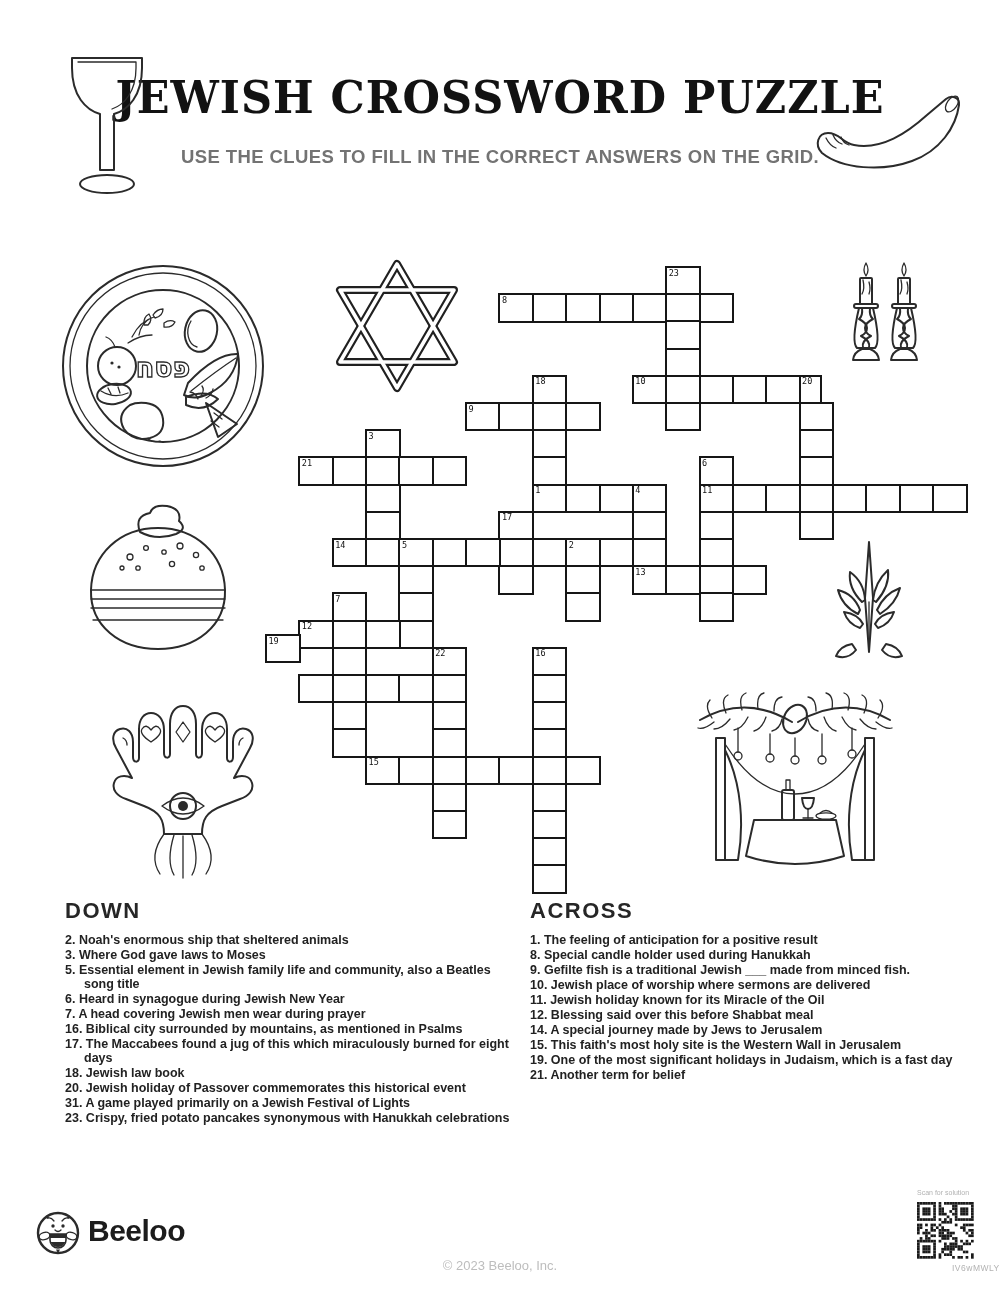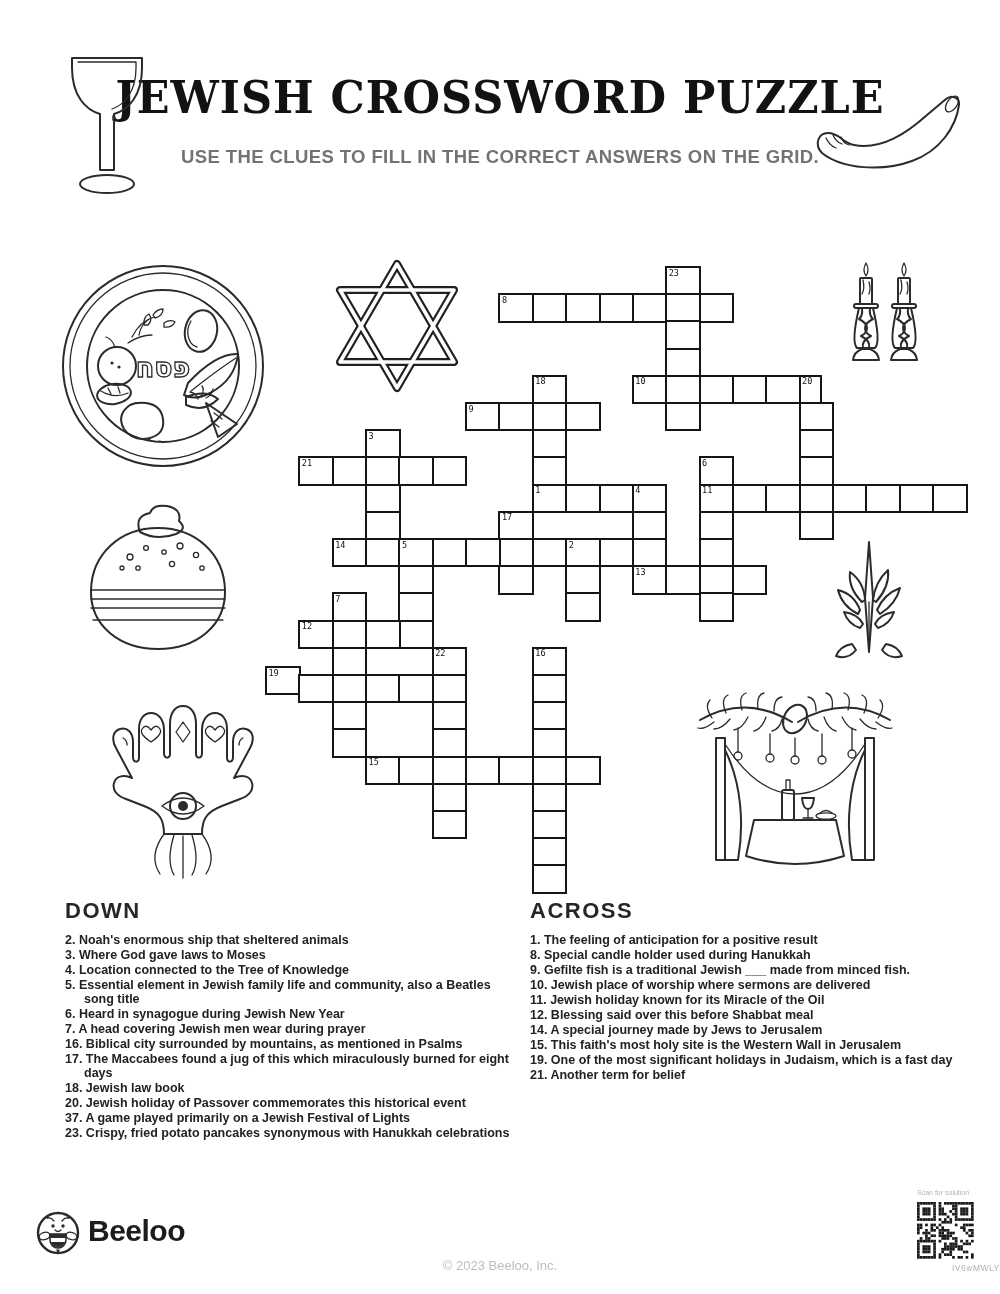--- a/index.html
+++ b/index.html
@@ -371,49 +371,48 @@
         <span class="cellnum">16</span>
       </div>
       <div class="cell" style="left: 531.8px; top: 674px; width: 35.55px; height: 29.4px; border-color: rgb(22, 22, 22);"></div>
       <div class="cell" style="left: 531.8px; top: 701.2px; width: 35.55px; height: 29.4px; border-color: rgb(22, 22, 22);"></div>
       <div class="cell" style="left: 531.8px; top: 728.4px; width: 35.55px; height: 29.4px; border-color: rgb(22, 22, 22);"></div>
       <div class="cell" style="left: 531.8px; top: 755.6px; width: 35.55px; height: 29.4px; border-color: rgb(22, 22, 22);"></div>
       <div class="cell" style="left: 531.8px; top: 782.8px; width: 35.55px; height: 29.4px; border-color: rgb(22, 22, 22);"></div>
       <div class="cell" style="left: 531.8px; top: 810px; width: 35.55px; height: 29.4px; border-color: rgb(22, 22, 22);"></div>
       <div class="cell" style="left: 531.8px; top: 837.2px; width: 35.55px; height: 29.4px; border-color: rgb(22, 22, 22);"></div>
       <div class="cell" style="left: 531.8px; top: 864.4px; width: 35.55px; height: 29.4px; border-color: rgb(22, 22, 22);"></div>
-      <div class="cell" style="left: 265px; top: 666px; width: 35.55px; height: 29.4px; border-color: rgb(22, 22, 22);">
+      <div class="cell" style="left: 265px; top: 634px; width: 35.55px; height: 29.4px; border-color: rgb(22, 22, 22);">
         <span class="cellnum">19</span>
       </div>
       <div class="cell" style="left: 298.35px; top: 674px; width: 35.55px; height: 29.4px; border-color: rgb(22, 22, 22);"></div>
       <div class="cell" style="left: 365.05px; top: 674px; width: 35.55px; height: 29.4px; border-color: rgb(22, 22, 22);"></div>
       <div class="cell" style="left: 398.4px; top: 674px; width: 35.55px; height: 29.4px; border-color: rgb(22, 22, 22);"></div>
       <div class="cell" style="left: 365.05px; top: 755.6px; width: 35.55px; height: 29.4px; border-color: rgb(22, 22, 22);">
         <span class="cellnum">15</span>
       </div>
       <div class="cell" style="left: 398.4px; top: 755.6px; width: 35.55px; height: 29.4px; border-color: rgb(22, 22, 22);"></div>
       <div class="cell" style="left: 465.1px; top: 755.6px; width: 35.55px; height: 29.4px; border-color: rgb(22, 22, 22);"></div>
       <div class="cell" style="left: 498.45px; top: 755.6px; width: 35.55px; height: 29.4px; border-color: rgb(22, 22, 22);"></div>
       <div class="cell" style="left: 565.15px; top: 755.6px; width: 35.55px; height: 29.4px; border-color: rgb(22, 22, 22);"></div>
     </div>
 
   <div class="clue-col" style="left:65px;top:898px;">
     <div class="clue-head">DOWN</div>
     <div>
         <div class="clue"><span class="cluenum">2.</span><span> Noah's enormous ship that sheltered animals</span></div>
         <div class="clue"><span class="cluenum">3.</span><span> Where God gave laws to Moses</span></div>
-        <div class="clue"><span class="cluenum">4.</span><span> Location connected to the Tree of Knowledge</span></div>
         <div class="clue"><span class="cluenum">5.</span><span> Essential element in Jewish family life and community, also a Beatles song title</span></div>
         <div class="clue"><span class="cluenum">6.</span><span> Heard in synagogue during Jewish New Year</span></div>
         <div class="clue"><span class="cluenum">7.</span><span> A head covering Jewish men wear during prayer</span></div>
         <div class="clue"><span class="cluenum">16.</span><span> Biblical city surrounded by mountains, as mentioned in Psalms</span></div>
         <div class="clue"><span class="cluenum">17.</span><span> The Maccabees found a jug of this which miraculously burned for eight days</span></div>
         <div class="clue"><span class="cluenum">18.</span><span> Jewish law book</span></div>
         <div class="clue"><span class="cluenum">20.</span><span> Jewish holiday of Passover commemorates this historical event</span></div>
-        <div class="clue"><span class="cluenum">37.</span><span> A game played primarily on a Jewish Festival of Lights</span></div>
+        <div class="clue"><span class="cluenum">31.</span><span> A game played primarily on a Jewish Festival of Lights</span></div>
         <div class="clue"><span class="cluenum">23.</span><span> Crispy, fried potato pancakes synonymous with Hanukkah celebrations</span></div>
       </div>
   </div>
   <div class="clue-col" style="left:530px;top:898px;">
     <div class="clue-head">ACROSS</div>
     <div>
         <div class="clue"><span class="cluenum">1.</span><span> The feeling of anticipation for a positive result</span></div>
         <div class="clue"><span class="cluenum">8.</span><span> Special candle holder used during Hanukkah</span></div>
         <div class="clue"><span class="cluenum">9.</span><span> Gefilte fish is a traditional Jewish ___ made from minced fish.</span></div>
         <div class="clue"><span class="cluenum">10.</span><span> Jewish place of worship where sermons are delivered</span></div>

